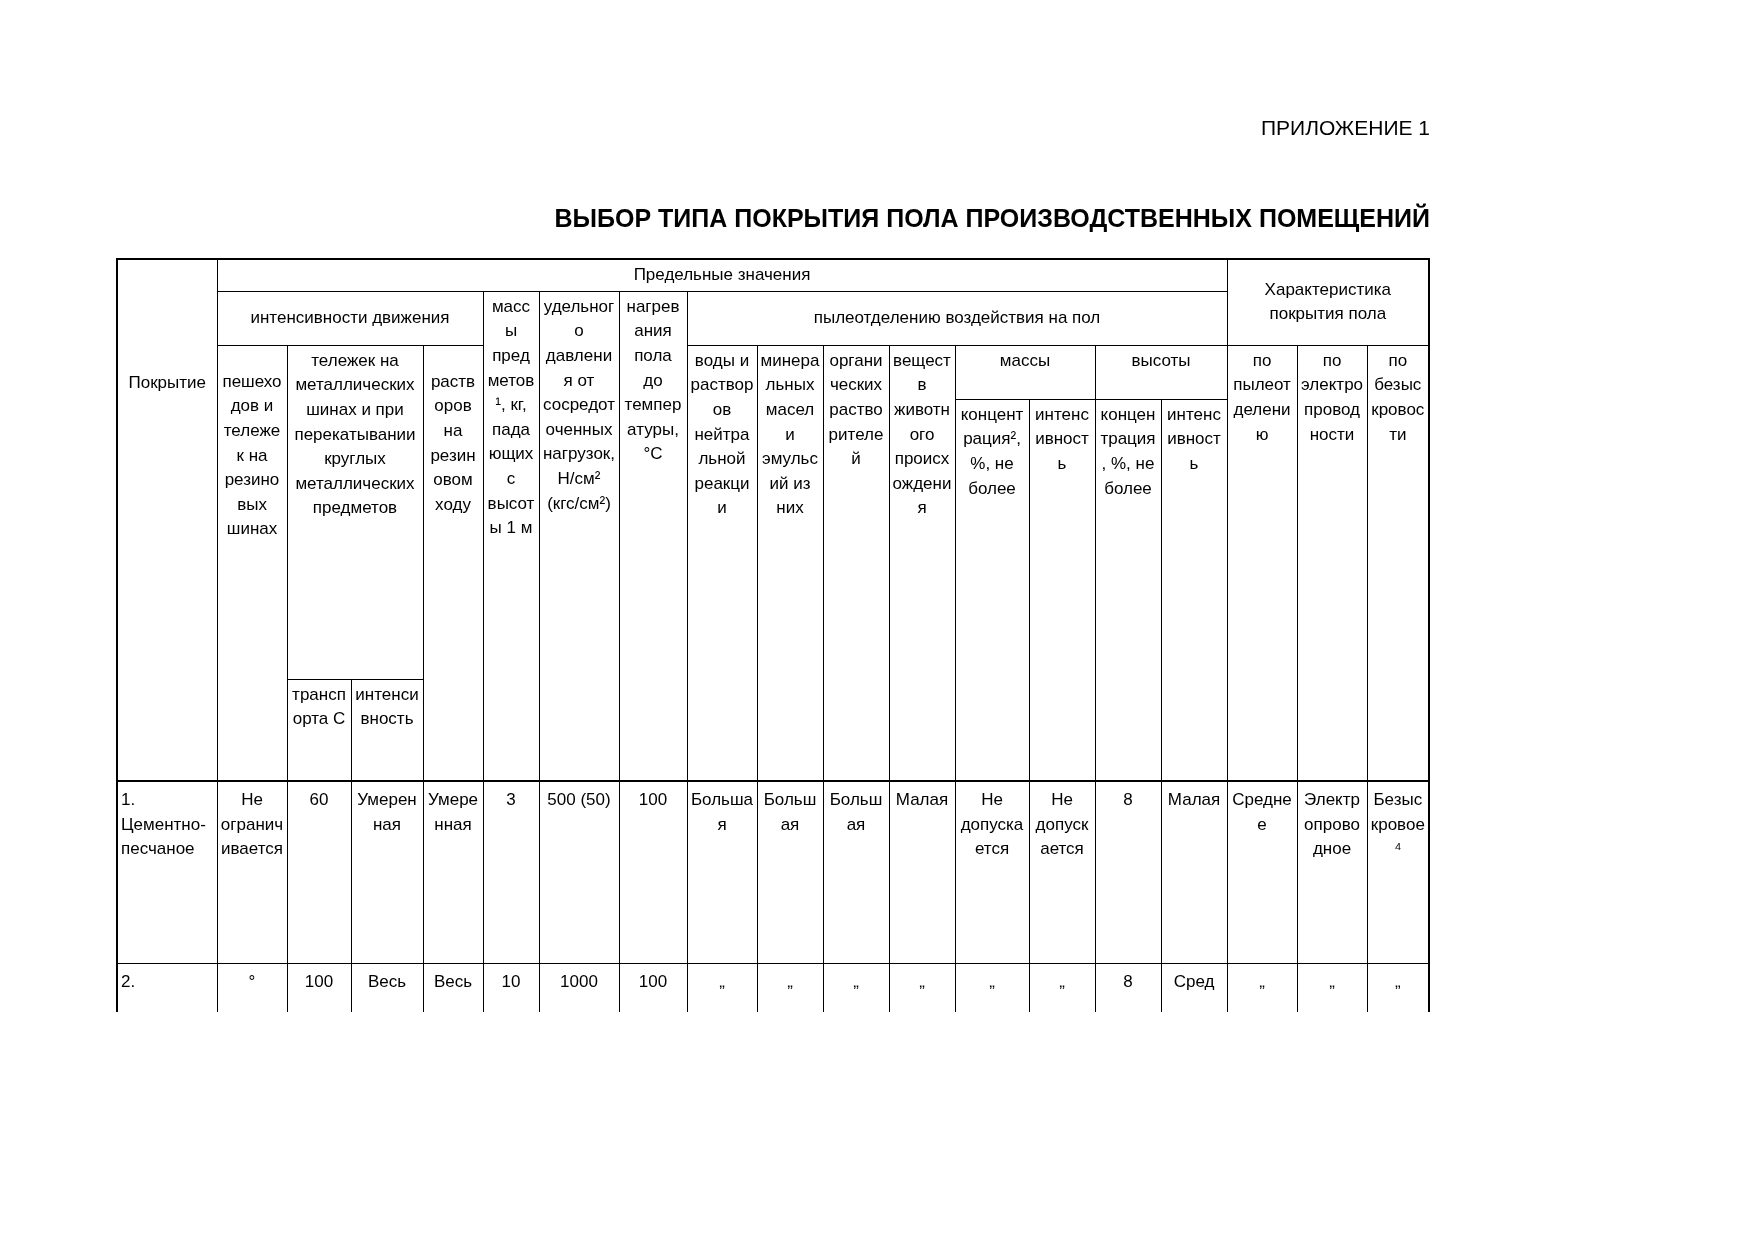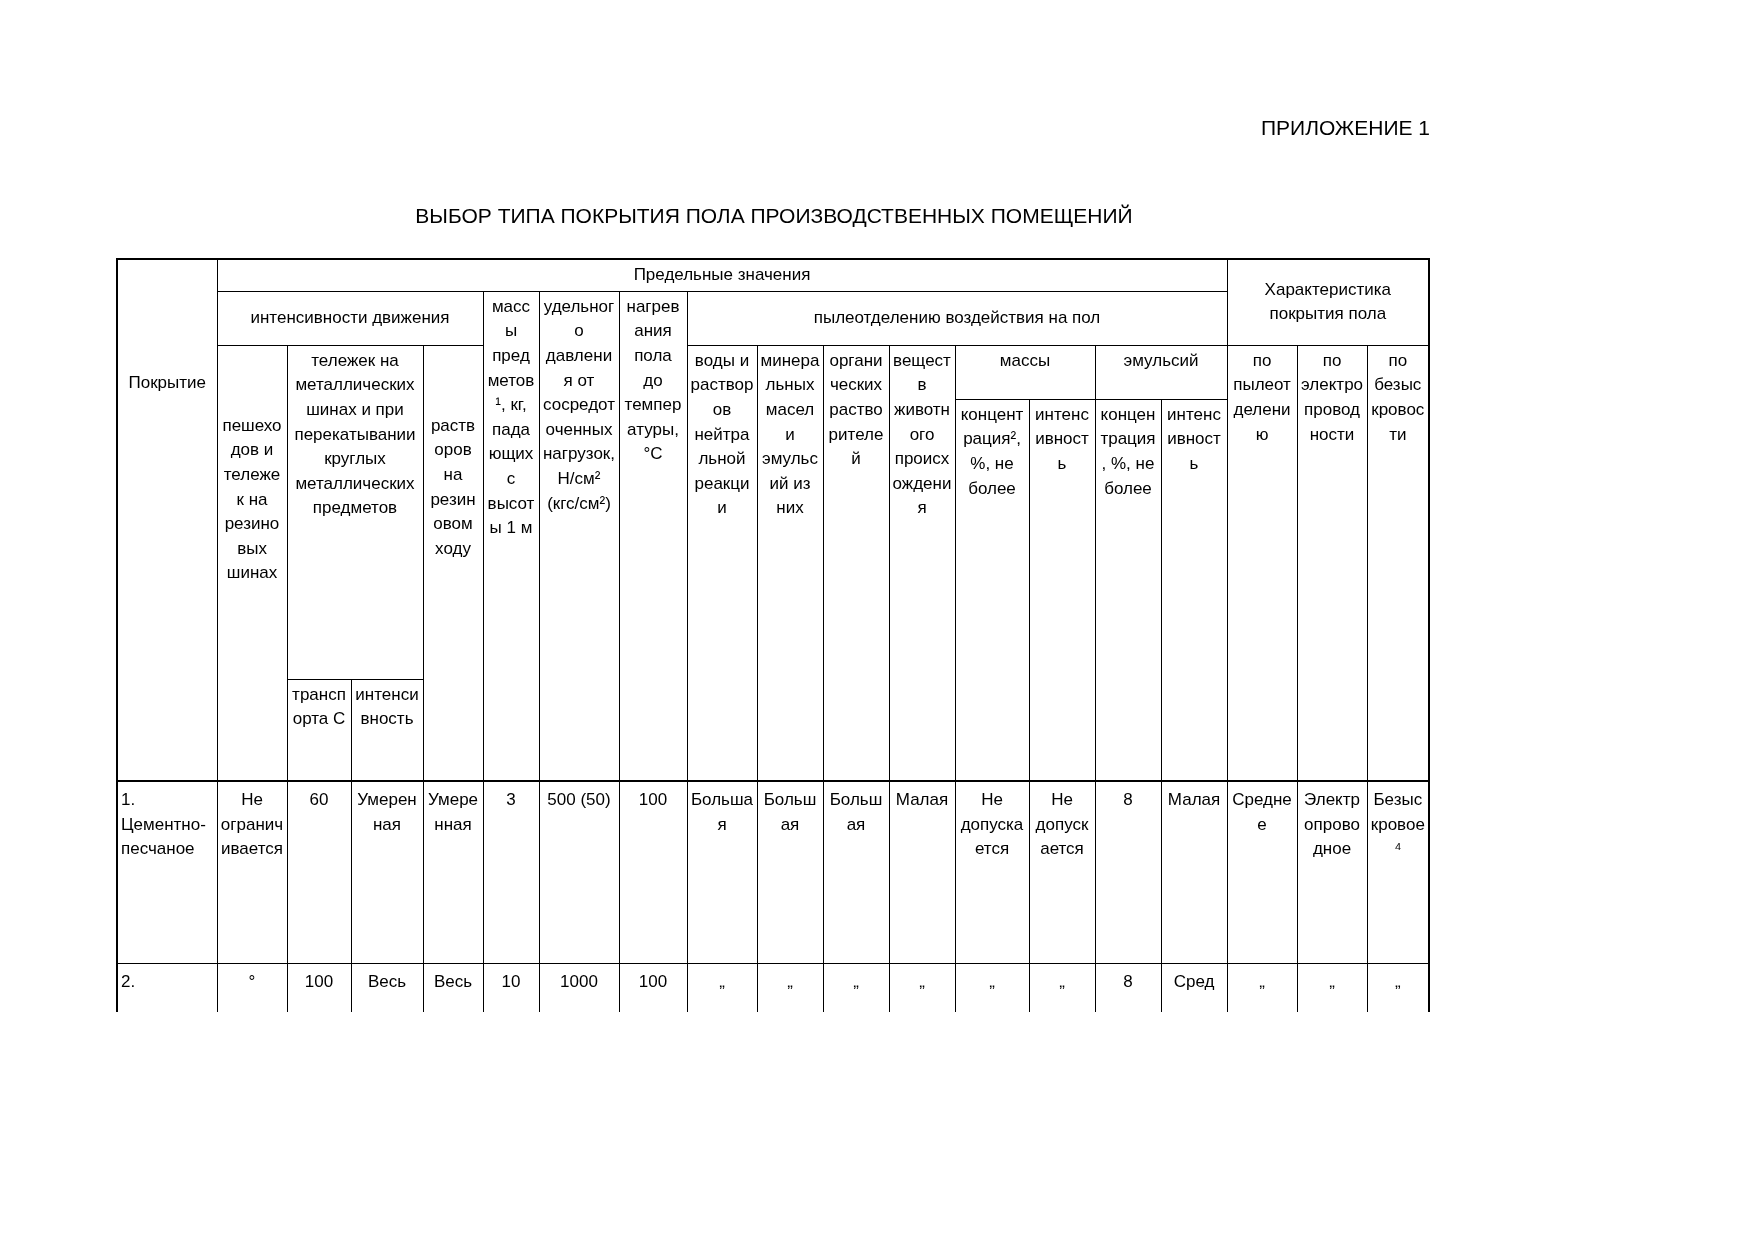--- a/index.html
+++ b/index.html
@@ -10,41 +10,41 @@
     font-family: "Liberation Sans", sans-serif;
     position: relative; overflow: hidden;
   }
   .appendix-block {
     position: absolute; left: 118px; top: 112px; width: 1312px;
     text-align: right; font-size: 21px; line-height: 1.5;
   }
   .appendix-note { font-style: italic; }
   .doc-title {
     position: absolute; left: 118px; top: 203px; width: 1312px;
-    margin: 0; text-align: center;
-    font-weight: normal; font-size: 21px; line-height: 1.2;
+    margin: 0; text-align: right;
+    font-weight: bold; font-size: 25px; line-height: 1.2;
   }
   .table-clip {
     position: absolute; left: 116px; top: 258px;
     width: 1320px; height: 754px; overflow: hidden;
   }
   table.main {
     border-collapse: collapse; table-layout: fixed;
     width: 1312px; border: 2px solid #000;
   }
   td {
     border: 1px solid #000;
     font-size: 17px; line-height: 1.45;
     text-align: center; vertical-align: top;
     padding: 3px 3px;
     overflow-wrap: break-word; word-wrap: break-word; word-break: break-word;
   }
   .vmid { vertical-align: middle; }
   .pt-xl { padding-top: 111px; margin-top: 16px; }
-  .pt-md { padding-top: 68px; }
+  .pt-md { padding-top: 24px; }
   .cl { text-align: left; }
   tr.hr1 { height: 28px; }
   tr.hr2 { height: 54px; }
   tr.hr3 { height: 54px; }
   tr.hr4 { height: 280px; }
   tr.hr5 { height: 102px; }
   tr.dr1 { height: 182px; }
   tr.dr2 { height: 400px; }
   tr.dr1 td { border-top: 2px solid #000; }
   tr.dr1 td, tr.dr2 td { padding-top: 6px; }
@@ -96,21 +96,21 @@
       </tr>
       <tr class="hr3">
         <td rowspan="3" class="pt-md">пешеходов и тележек на резиновых шинах</td>
         <td colspan="2" rowspan="2">тележек на металлических шинах и при перекатывании круглых металлических предметов</td>
         <td rowspan="3" class="pt-md">растворов на резиновом ходу</td>
         <td rowspan="3">воды и растворов нейтральной реакции</td>
         <td rowspan="3">минеральных масел и эмульсий из них</td>
         <td rowspan="3">органических растворителей</td>
         <td rowspan="3">веществ животного происхождения</td>
         <td colspan="2">массы</td>
-        <td colspan="2">эмульсий</td>
+        <td colspan="2">высоты</td>
         <td rowspan="3">по пылеотделению</td>
         <td rowspan="3">по электропроводности</td>
         <td rowspan="3">по безыскровости</td>
       </tr>
       <tr class="hr4">
         <td rowspan="2">концентрация², %, не более</td>
         <td rowspan="2">интенсивность</td>
         <td rowspan="2">концентрация, %, не более</td>
         <td rowspan="2">интенсивность</td>
       </tr>

